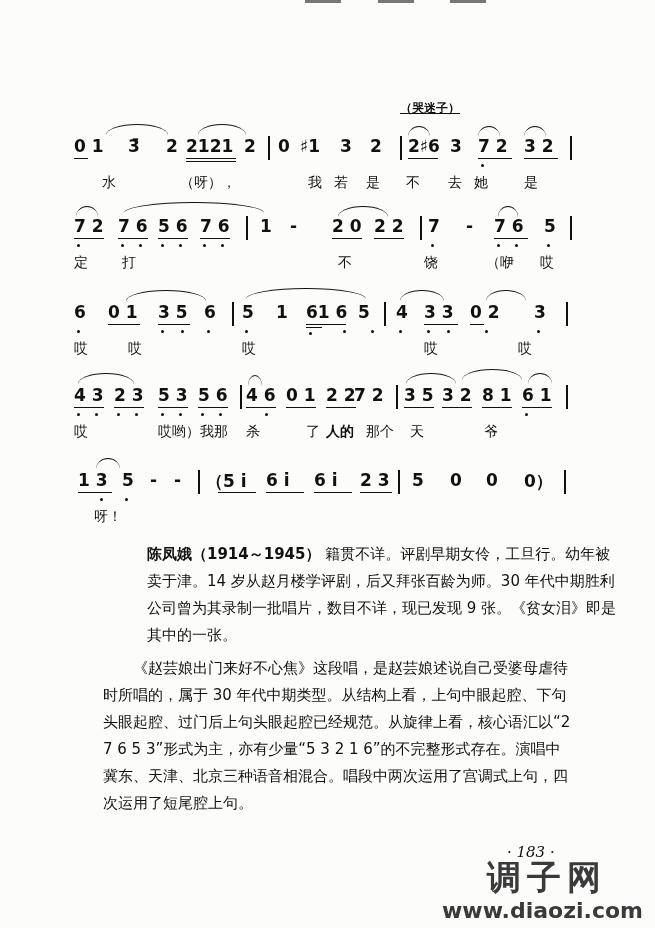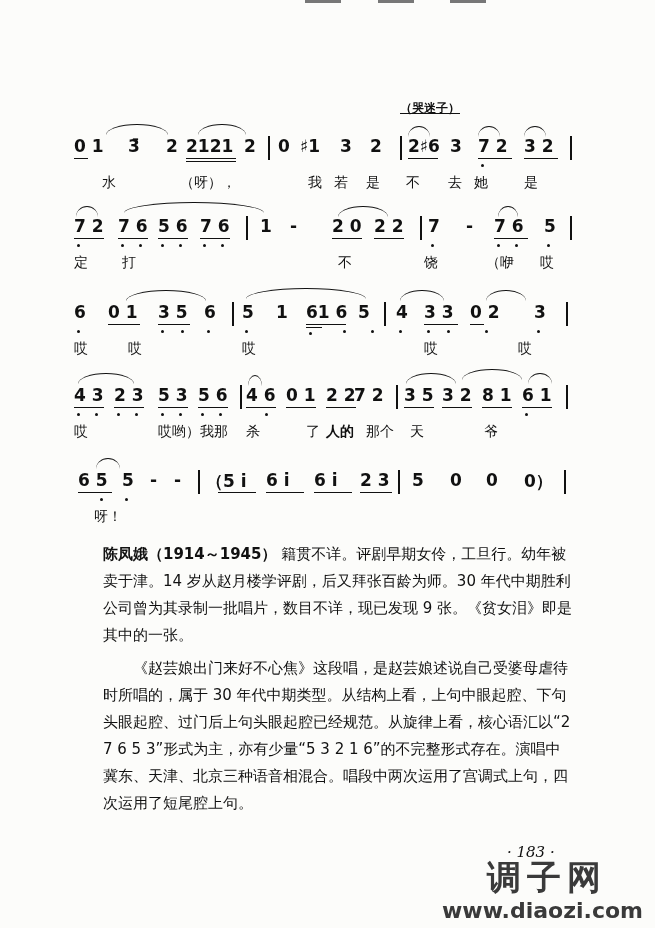--- a/index.html
+++ b/index.html
@@ -231,21 +231,21 @@
     <span class="lyr" style="left:236px;">了</span>
     <span class="lyr" style="left:256px;font-weight:bold;">人的</span>
     <span class="lyr" style="left:296px;font-family:Liberation Serif, serif;">那个</span>
     <span class="lyr" style="left:340px;">天</span>
     <span class="lyr" style="left:414px;">爷</span>
   </div>
 </div>
 
 <div class="staff-row" style="top:470px;">
   <div class="notes">
-    <span class="tok" style="left:8px;">6 5</span>
+    <span class="tok" style="left:8px;">1 3</span>
     <span class="tok" style="left:52px;">5</span>
     <span class="tok" style="left:80px;">-</span>
     <span class="tok" style="left:104px;">-</span>
     <div class="bar" style="left:128px;"></div>
     <span class="tok" style="left:136px;">（5 i</span>
     <span class="tok" style="left:196px;">6 i</span>
     <span class="tok" style="left:244px;">6 i</span>
     <span class="tok" style="left:290px;">2 3</span>
     <div class="bar" style="left:328px;"></div>
     <span class="tok" style="left:342px;">5</span>
@@ -260,21 +260,21 @@
   <div class="ul" style="left:244px;top:22px;width:38px;"></div>
   <div class="ul" style="left:290px;top:22px;width:32px;"></div>
   <div class="dot" style="left:30px;top:28px;"></div>
   <div class="dot" style="left:55px;top:28px;"></div>
   <div class="slur" style="left:26px;top:-12px;width:24px;"></div>
   <div class="lyrics">
     <span class="lyr" style="left:24px;">呀！</span>
   </div>
 </div>
 
-<div class="para" style="top:541px;">
+<div class="para" style="top:541px;margin-left:44px;">
   <p style="text-indent:0;">
     <span class="bio-name">陈凤娥（1914～1945）</span>
     <span>籍贯不详。评剧早期女伶，工旦行。幼年被卖于津。14 岁从赵月楼学评剧，后又拜张百龄为师。30 年代中期胜利公司曾为其录制一批唱片，数目不详，现已发现 9 张。《贫女泪》即是其中的一张。</span>
   </p>
 </div>
 
 <div class="para" style="top:655px;">
   <p style="text-indent:2em;">《赵芸娘出门来好不心焦》这段唱，是赵芸娘述说自己受婆母虐待时所唱的，属于 30 年代中期类型。从结构上看，上句中眼起腔、下句头眼起腔、过门后上句头眼起腔已经规范。从旋律上看，核心语汇以“2 7 6 5 3”形式为主，亦有少量“5 3 2 1 6”的不完整形式存在。演唱中冀东、天津、北京三种语音相混合。唱段中两次运用了宫调式上句，四次运用了短尾腔上句。</p>
 </div>
 

